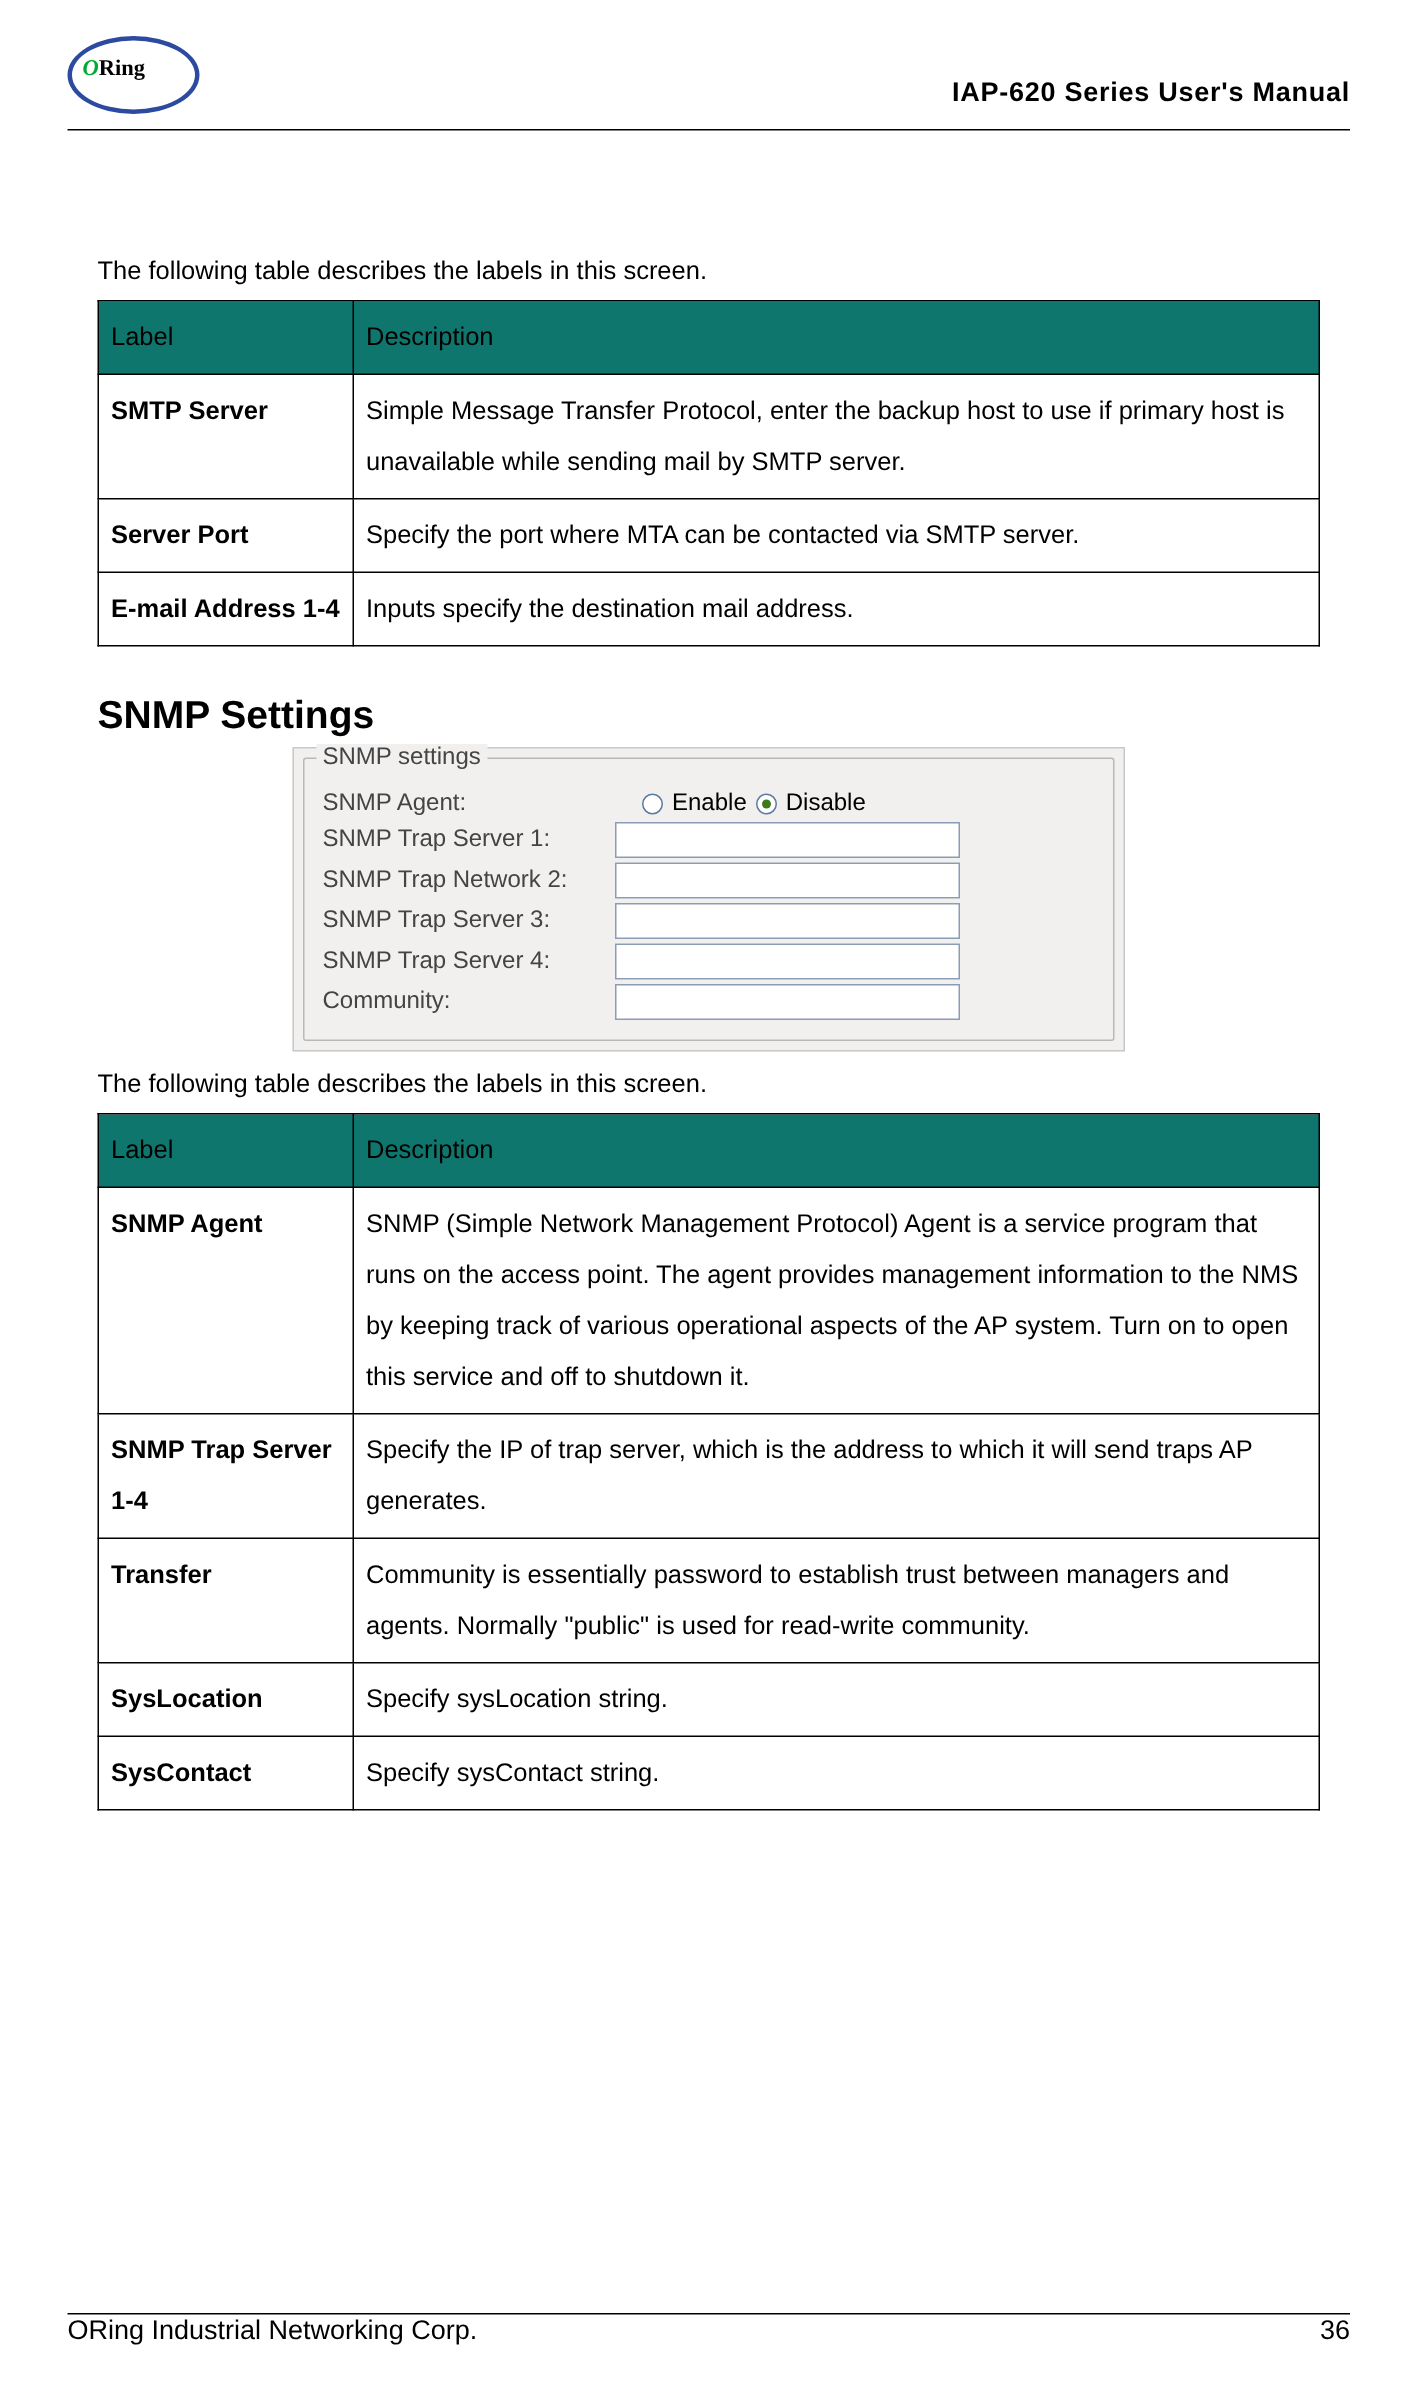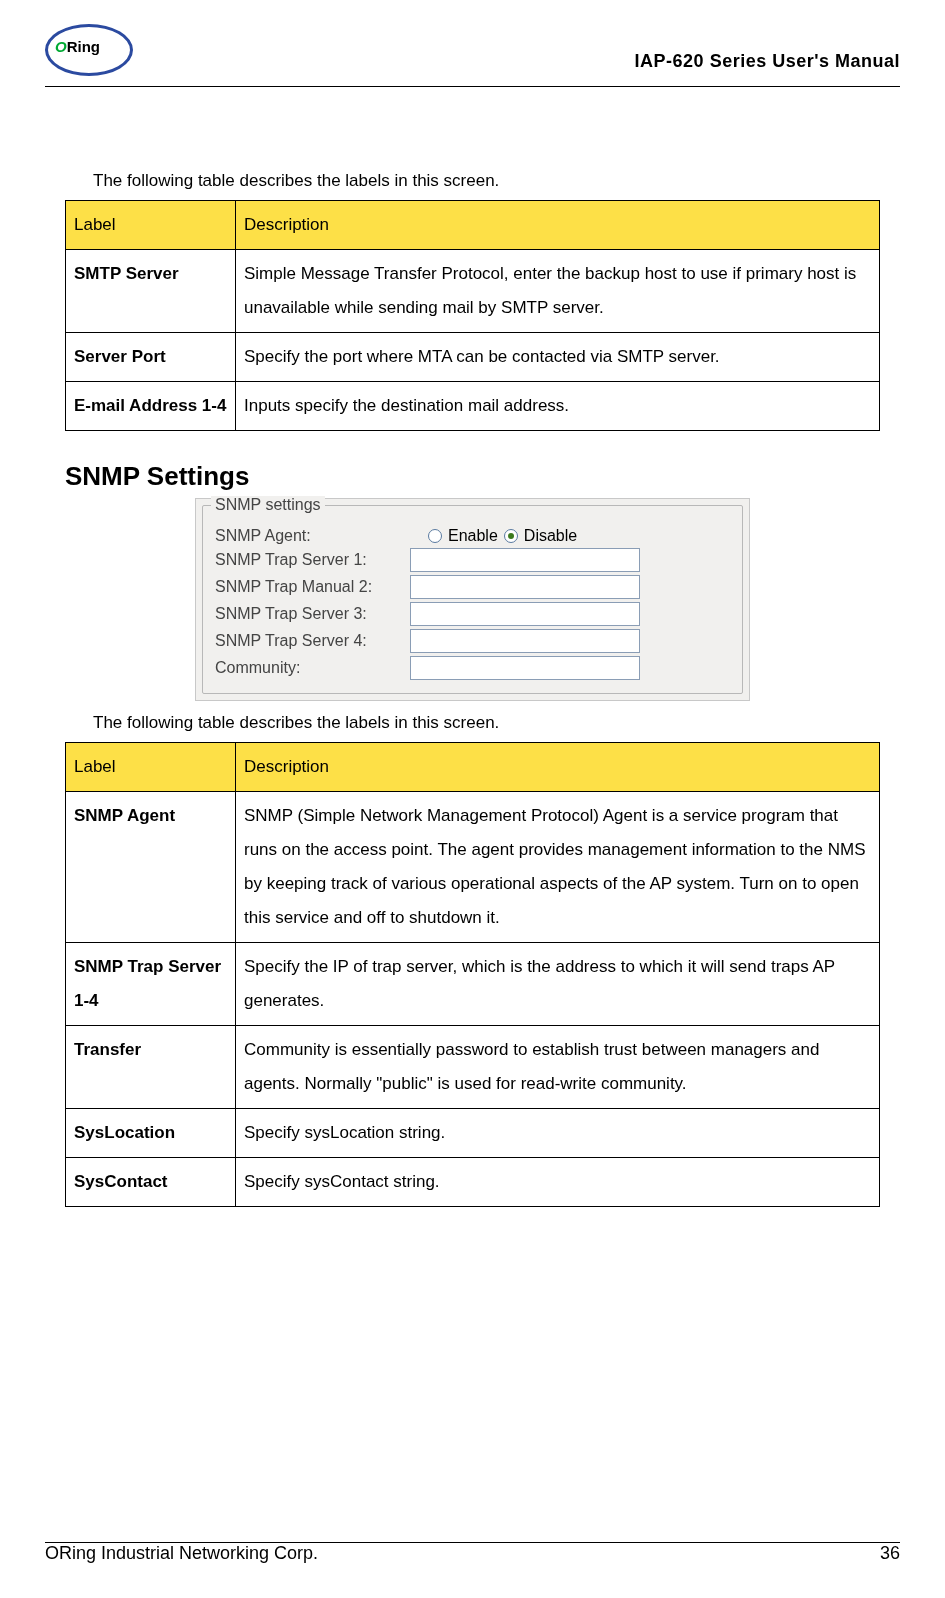--- a/index.html
+++ b/index.html
@@ -18,20 +18,21 @@
     justify-content: space-between;
     align-items: flex-end;
     padding-bottom: 6px;
     border-bottom: 1.5px solid #000;
     margin-bottom: 80px;
   }
   .logo {
     width: 90px;
     height: 60px;
     position: relative;
+    font-family: Liberation Serif, serif;
   }
   .logo-oval {
     position: absolute;
     width: 88px;
     height: 52px;
     top: 4px;
     left: 0;
     border: 3px solid #2b4aa0;
     border-radius: 50%;
   }
@@ -44,36 +45,36 @@
     color: #000;
   }
   .logo-text .o { color:#0a3; font-style: italic;}
   .header-title {
     font-size: 18px;
     font-weight: bold;
     letter-spacing: 0.5px;
     padding-bottom: 8px;
   }
   .content { padding: 0 20px; }
-  .intro { font-size: 17px; margin-bottom: 6px; line-height: 1.6; margin-left: 28px;}
+  .intro { font-size: 17px; margin-bottom: 6px; line-height: 1.6;}
   table.desc {
     width: 100%;
     border-collapse: collapse;
     margin-bottom: 30px;
   }
   table.desc th, table.desc td {
     border: 1px solid #000;
     padding: 7px 8px;
     text-align: left;
     vertical-align: top;
     font-size: 17px;
     line-height: 2.0;
   }
   table.desc th {
-    background: #fde047;
+    background: #0f766e;
     font-weight: normal;
   }
   table.desc th.label-col { width: 170px; }
   table.desc td.label-cell { font-weight: bold; }
   .section-heading {
     font-size: 26px;
     font-weight: bold;
     margin: 18px 0 6px 0;
   }
   .screenshot-frame {
@@ -194,21 +195,21 @@
           <span class="radio selected"></span>
           <span class="radio-label">Disable</span>
         </span>
       </div>
 
       <div class="form-row">
         <span class="lbl">SNMP Trap Server 1:</span>
         <span class="ctrl"><input type="text" class="text-input" style=""></span>
       </div>
       <div class="form-row">
-        <span class="lbl">SNMP Trap Manual 2:</span>
+        <span class="lbl">SNMP Trap Network 2:</span>
         <span class="ctrl"><input type="text" class="text-input" style=""></span>
       </div>
       <div class="form-row">
         <span class="lbl">SNMP Trap Server 3:</span>
         <span class="ctrl"><input type="text" class="text-input" style=""></span>
       </div>
       <div class="form-row">
         <span class="lbl">SNMP Trap Server 4:</span>
         <span class="ctrl"><input type="text" class="text-input" style=""></span>
       </div>

